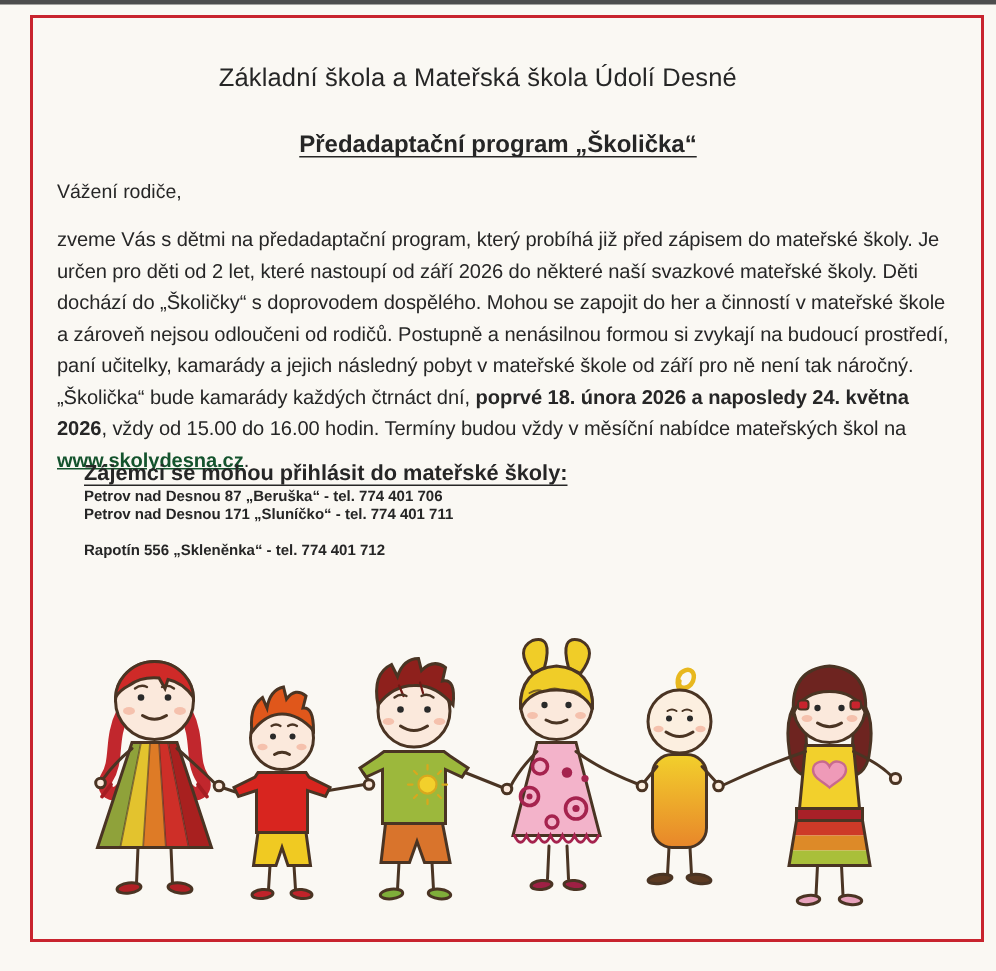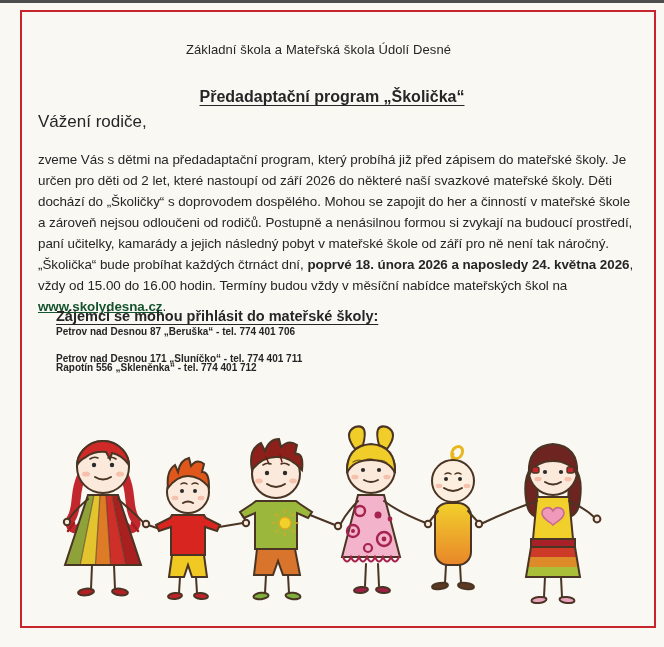--- a/index.html
+++ b/index.html
@@ -5,51 +5,51 @@
   html,body{margin:0;padding:0;}
   body{
     width:664px;height:647px;position:relative;overflow:hidden;
     background:#faf8f3;
     font-family:"Liberation Sans",sans-serif;
     color:#262626;
   }
   .scan-topline{position:absolute;top:0;left:0;width:664px;height:3px;background:#4d4d4d;}
   .frame{position:absolute;left:20px;top:10px;width:632px;height:614px;border:2px solid #c8242e;}
   .school-title{position:absolute;top:42px;left:0;width:637px;text-align:center;
-    font-size:13px;letter-spacing:0.1px;}
+    font-size:17px;letter-spacing:0.1px;}
   .program-title{position:absolute;top:88px;left:0;width:664px;text-align:center;
     font-size:16px;font-weight:bold;}
   .program-title span{text-decoration:underline;text-underline-offset:3px;padding:0 4px;}
-  .salutation{position:absolute;left:38px;top:112px;font-size:17px;}
+  .salutation{position:absolute;left:38px;top:120px;font-size:13px;}
   .bodytext{position:absolute;left:38px;top:149px;width:596px;
     font-size:13.4px;line-height:21px;letter-spacing:-0.05px;}
   .bodytext b{font-weight:bold;}
   a.weblink{color:#14532d;font-weight:bold;text-decoration:underline;cursor:pointer;}
   .signup-heading{position:absolute;left:56px;top:308px;font-size:14.5px;font-weight:bold;
     text-decoration:underline;text-underline-offset:3px;}
   .contact{position:absolute;left:56px;font-size:10px;font-weight:bold;}
   .contact.c0{top:326px;}
-  .contact.c1{top:353px;}
+  .contact.c1{top:338px;}
   .contact.c2{top:362px;}
   .kids-svg{position:absolute;left:38px;top:415px;}
 </style>
 </head>
 <body>
 
 <div class="scan-topline"></div>
 <div class="frame"></div>
 
 <div class="school-title">Základní škola a Mateřská škola Údolí Desné</div>
 <div class="program-title"><span>Předadaptační program „Školička“</span></div>
 
 <div class="salutation">Vážení rodiče,</div>
 
 <div class="bodytext">
   <div>zveme Vás s dětmi na předadaptační program, který probíhá již před zápisem do mateřské školy. Je určen pro děti od 2 let, které nastoupí od září 2026 do některé naší svazkové mateřské školy. Děti dochází do „Školičky“ s doprovodem dospělého. Mohou se zapojit do her a činností v mateřské škole a zároveň nejsou odloučeni od rodičů. Postupně a nenásilnou formou si zvykají na budoucí prostředí, paní učitelky, kamarády a jejich následný pobyt v mateřské škole od září pro ně není tak náročný.</div>
-  <div><span>„Školička“ bude probíhat každých čtrnáct dní, </span><b>poprvé 18. února 2026 a naposledy 24. května 2026</b><span>, vždy od 15.00 do 16.00 hodin. Termíny budou vždy v měsíční nabídce mateřských škol na </span><a class="weblink">www.skolydesna.cz</a><span>.</span></div>
+  <div><span>„Školička“ bude kamarády každých čtrnáct dní, </span><b>poprvé 18. února 2026 a naposledy 24. května 2026</b><span>, vždy od 15.00 do 16.00 hodin. Termíny budou vždy v měsíční nabídce mateřských škol na </span><a class="weblink">www.skolydesna.cz</a><span>.</span></div>
 </div>
 
 <div class="signup-heading">Zájemci se mohou přihlásit do mateřské školy:</div>
 <div class="contact c0">Petrov nad Desnou 87 „Beruška“ - tel. 774 401 706</div>
 <div class="contact c1">Petrov nad Desnou 171 „Sluníčko“ - tel. 774 401 711</div>
 <div class="contact c2">Rapotín 556 „Skleněnka“ - tel. 774 401 712</div>
 
 <svg class="kids-svg" width="590" height="205" viewBox="0 0 590 205">
   <g stroke="#4a3423" stroke-width="2" stroke-linecap="round" fill="none">
 

